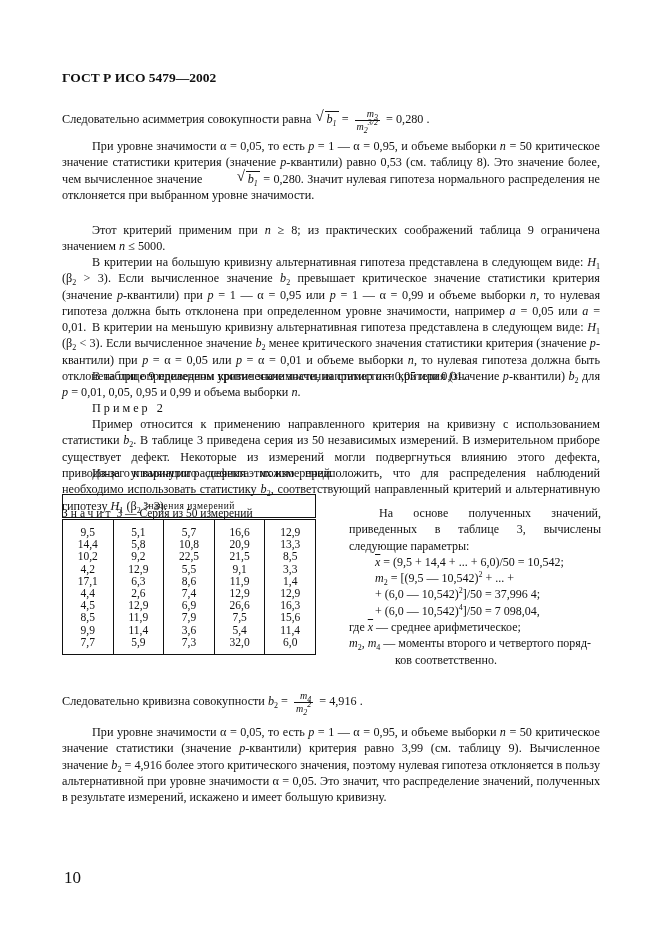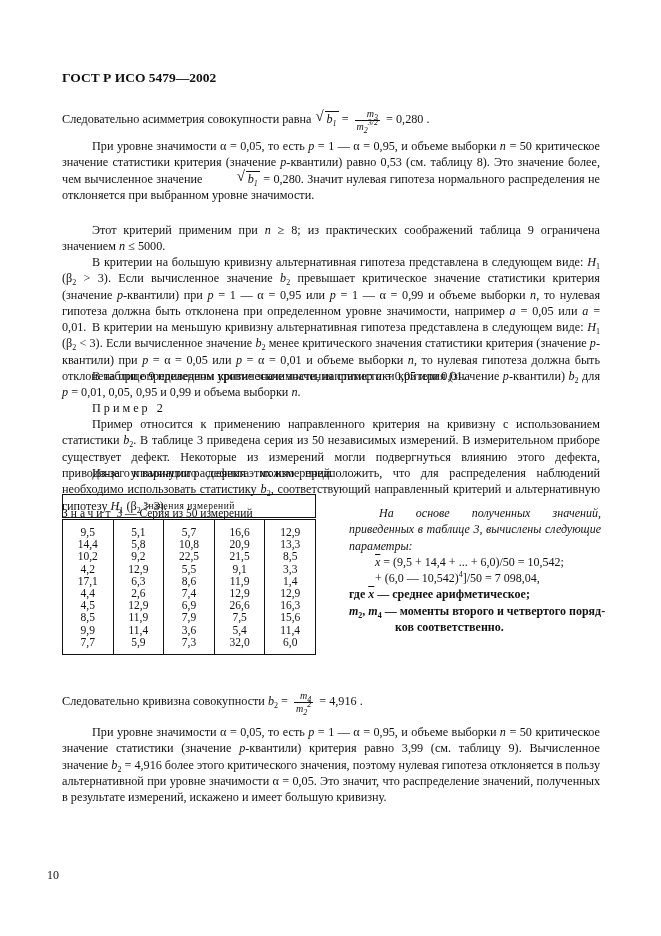--- a/index.html
+++ b/index.html
@@ -19,26 +19,26 @@
   .sqrt::before { content: "√"; position: absolute; left: -1px; top: -3px; font-size: 15px; }
   .sqrt .bar { border-top: 1px solid #111; padding: 0 2px; font-style: italic; }
   .bold { font-weight: bold; }
   .spaced { letter-spacing: 3px; }
   .tcap { position: absolute; left: 62px; top: 507px; font-size: 11.5px; }
   table.meas { position: absolute; left: 62px; top: 494px; width: 254px; border-collapse: collapse; font-size: 11.5px; }
   table.meas th { font-weight: normal; font-size: 9.5px; letter-spacing: 0.5px; height: 20px; border: 1px solid #111; border-bottom: 3px double #111; }
   table.meas td { border-left: 1px solid #111; border-right: 1px solid #111; text-align: center; vertical-align: top; padding: 6px 0 6px 0; line-height: 12.2px; width: 20%; }
   table.meas tr.body td { border-bottom: 1px solid #111; }
   .right { position: absolute; left: 349px; top: 505px; width: 252px; font-size: 12px; line-height: 16.3px; }
-  .right .txt { text-align: justify; text-indent: 30px; font-style: italic; }
+  .right .txt { text-align: justify; text-indent: 30px; }
   .eq { padding-left: 26px; white-space: nowrap; }
-  .leg { white-space: nowrap; font-weight: bold; }
+  .leg { white-space: nowrap; }
   .leg2 { padding-left: 46px; }
   .xbar { text-decoration: overline; font-style: italic; }
-  .pgnum { position: absolute; left: 47px; top: 868px; font-size: 12px; font-family: Liberation Serif, serif; }
+  .pgnum { position: absolute; left: 64px; top: 868px; font-size: 17px; font-family: Liberation Serif, serif; }
 </style>
 </head>
 <body>
 
 <div class="page">
 
   <div class="hdr">ГОСТ Р ИСО 5479—2002</div>
 
   <div class="p" style="top:108px;">
     <span>Следовательно асимметрия совокупности равна</span>
@@ -136,20 +136,22 @@
             <div>11,4</div>
             <div>6,0</div>
           </td>
       </tr>
     </tbody>
   </table>
 
   <div class="right">
     <div class="txt">На основе полученных значений, приведенных в таблице 3, вычислены следующие параметры:</div>
     <div class="eq"><span class="xbar">x</span><span> = (9,5 + 14,4 + ... + 6,0)/50 = 10,542;</span></div>
+    <div class="eq"><i>m</i><sub>2</sub><span> = [(9,5 — 10,542)</span><sup>2</sup><span> + ... +</span></div>
+    <div class="eq"><span>+ (6,0 — 10,542)</span><sup>2</sup><span>]/50 = 37,996 4;</span></div>
     <div class="eq"><span>+ (6,0 — 10,542)</span><sup>4</sup><span>]/50 = 7 098,04,</span></div>
     <div class="leg"><span>где </span><span class="xbar">x</span><span>  — среднее арифметическое;</span></div>
     <div class="leg"><i>m</i><sub>2</sub><span>, </span><i>m</i><sub>4</sub><span> — моменты  второго  и  четвертого поряд-</span></div>
     <div class="leg leg2">ков соответственно.</div>
   </div>
 
   <div class="p" style="top:690px;">
     <span>Следовательно   кривизна   совокупности </span><i>b</i><sub>2</sub><span> = </span>
     <span class="frac">
       <span class="num"><span>m</span><sub>4</sub></span>

